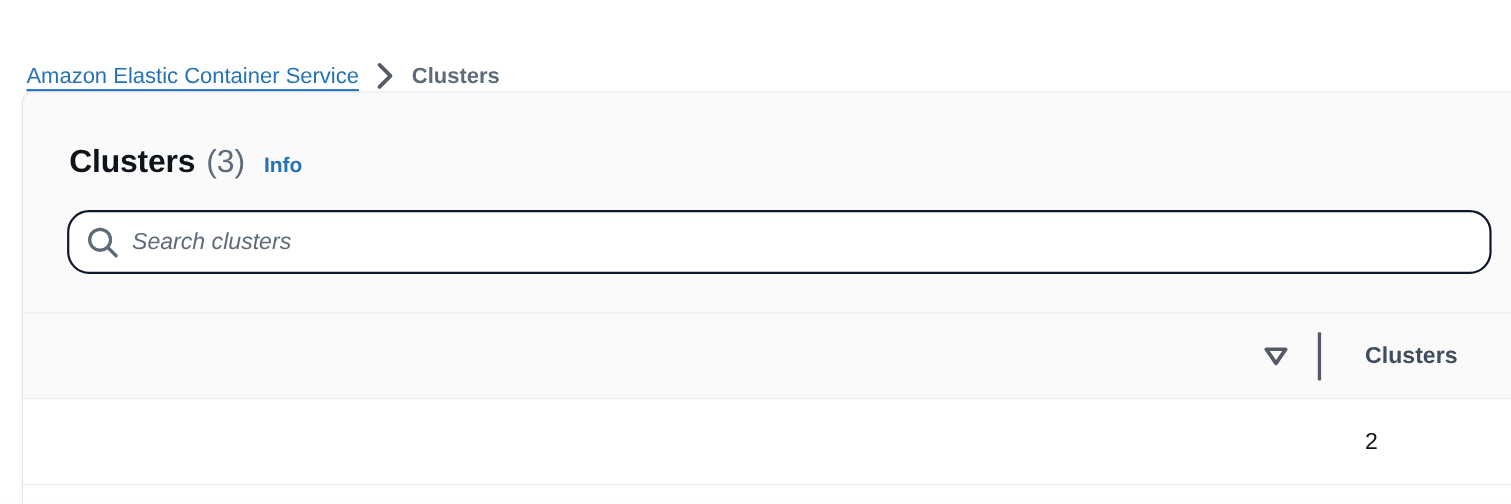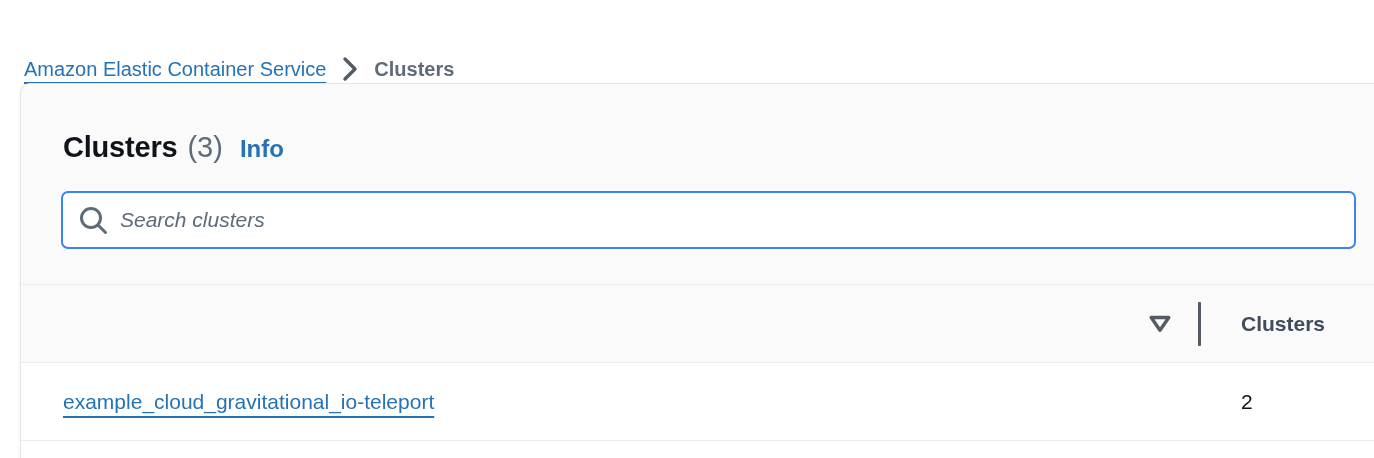--- a/index.html
+++ b/index.html
@@ -35,30 +35,30 @@
     box-shadow:0 1px 3px rgba(0,28,36,.08);
   }
 
   .panel-heading {
     padding:47px 0 0 42px;
     display:flex; align-items:baseline;
   }
   .panel-title { font-size:29px; font-weight:700; color:#0f141a; letter-spacing:-.2px; }
   .panel-count { font-size:29px; font-weight:400; color:#5f6b7a; margin-left:10px; }
   .info-link {
-    font-size:24px; font-weight:700; color:#2573b4;
+    font-size:19px; font-weight:700; color:#2573b4;
     margin-left:17px; cursor:pointer; text-decoration:none;text-align:right;
   }
 
   
   .search-box {
     margin:27px 22px 0 40px;
     height:58px;
     background:#ffffff;
-    border:2px solid #3b82f6; border-radius:7px;
+    border:2px solid #0f172a; border-radius:20px;
     display:flex; align-items:center;
     padding:0 14px 0 15px;
   }
   .search-icon { flex:0 0 auto; display:flex; margin-right:11px; }
   .search-input {
     flex:1; border:none; outline:none; background:transparent;
     font-family:inherit; font-size:21px; color:#0f141a; height:100%;
   }
   .search-input::placeholder { color:#5f6b7a; font-style:italic; opacity:1; }
 
@@ -143,19 +143,18 @@
     <span class="sort-icon">
       <svg width="24" height="19" viewBox="0 0 24 19">
         <path d="M3.2 3 L20.8 3 L12 15.8 Z" fill="none" stroke="#545b64" stroke-width="3.4" stroke-linejoin="round"></path>
       </svg>
     </span>
     <span class="col-divider"></span>
     <span class="th-services">Clusters</span>
   </div>
 
   <div class="table-row">
-    <a class="row-link">example_cloud_gravitational_io-teleport</a>
     <span class="cell-services">2</span>
   </div>
 
   <div class="row-next"></div>
 
 </section>
 
 </body></html>

